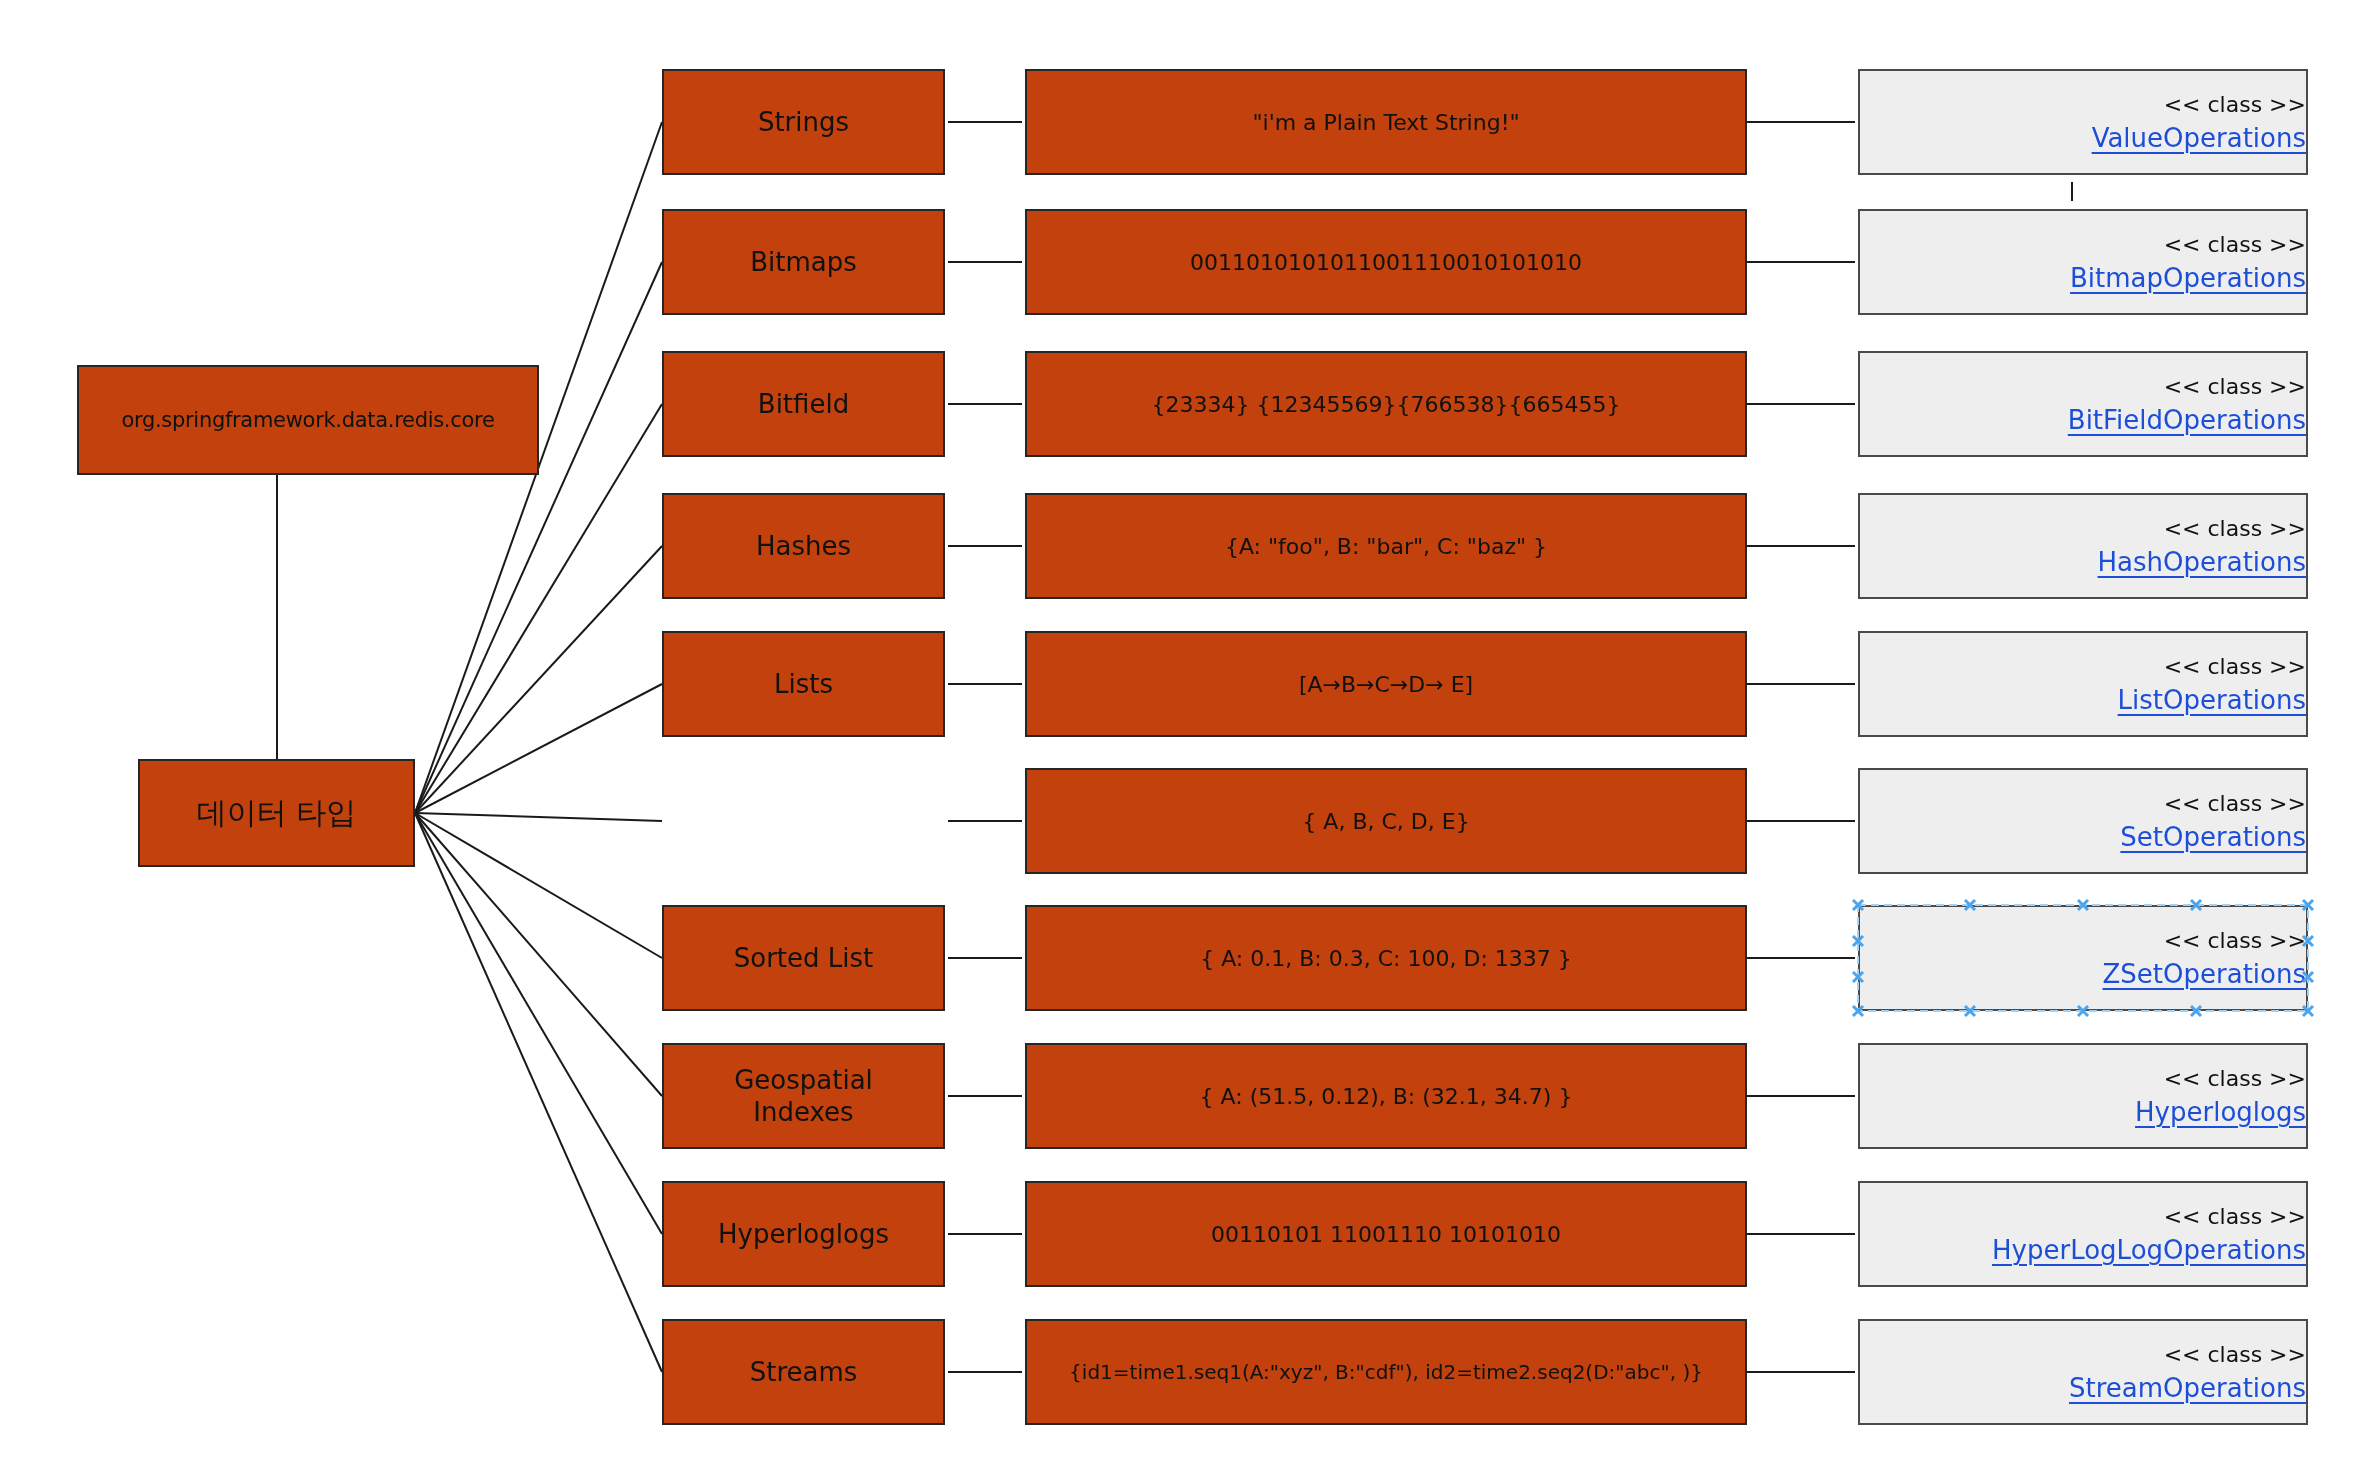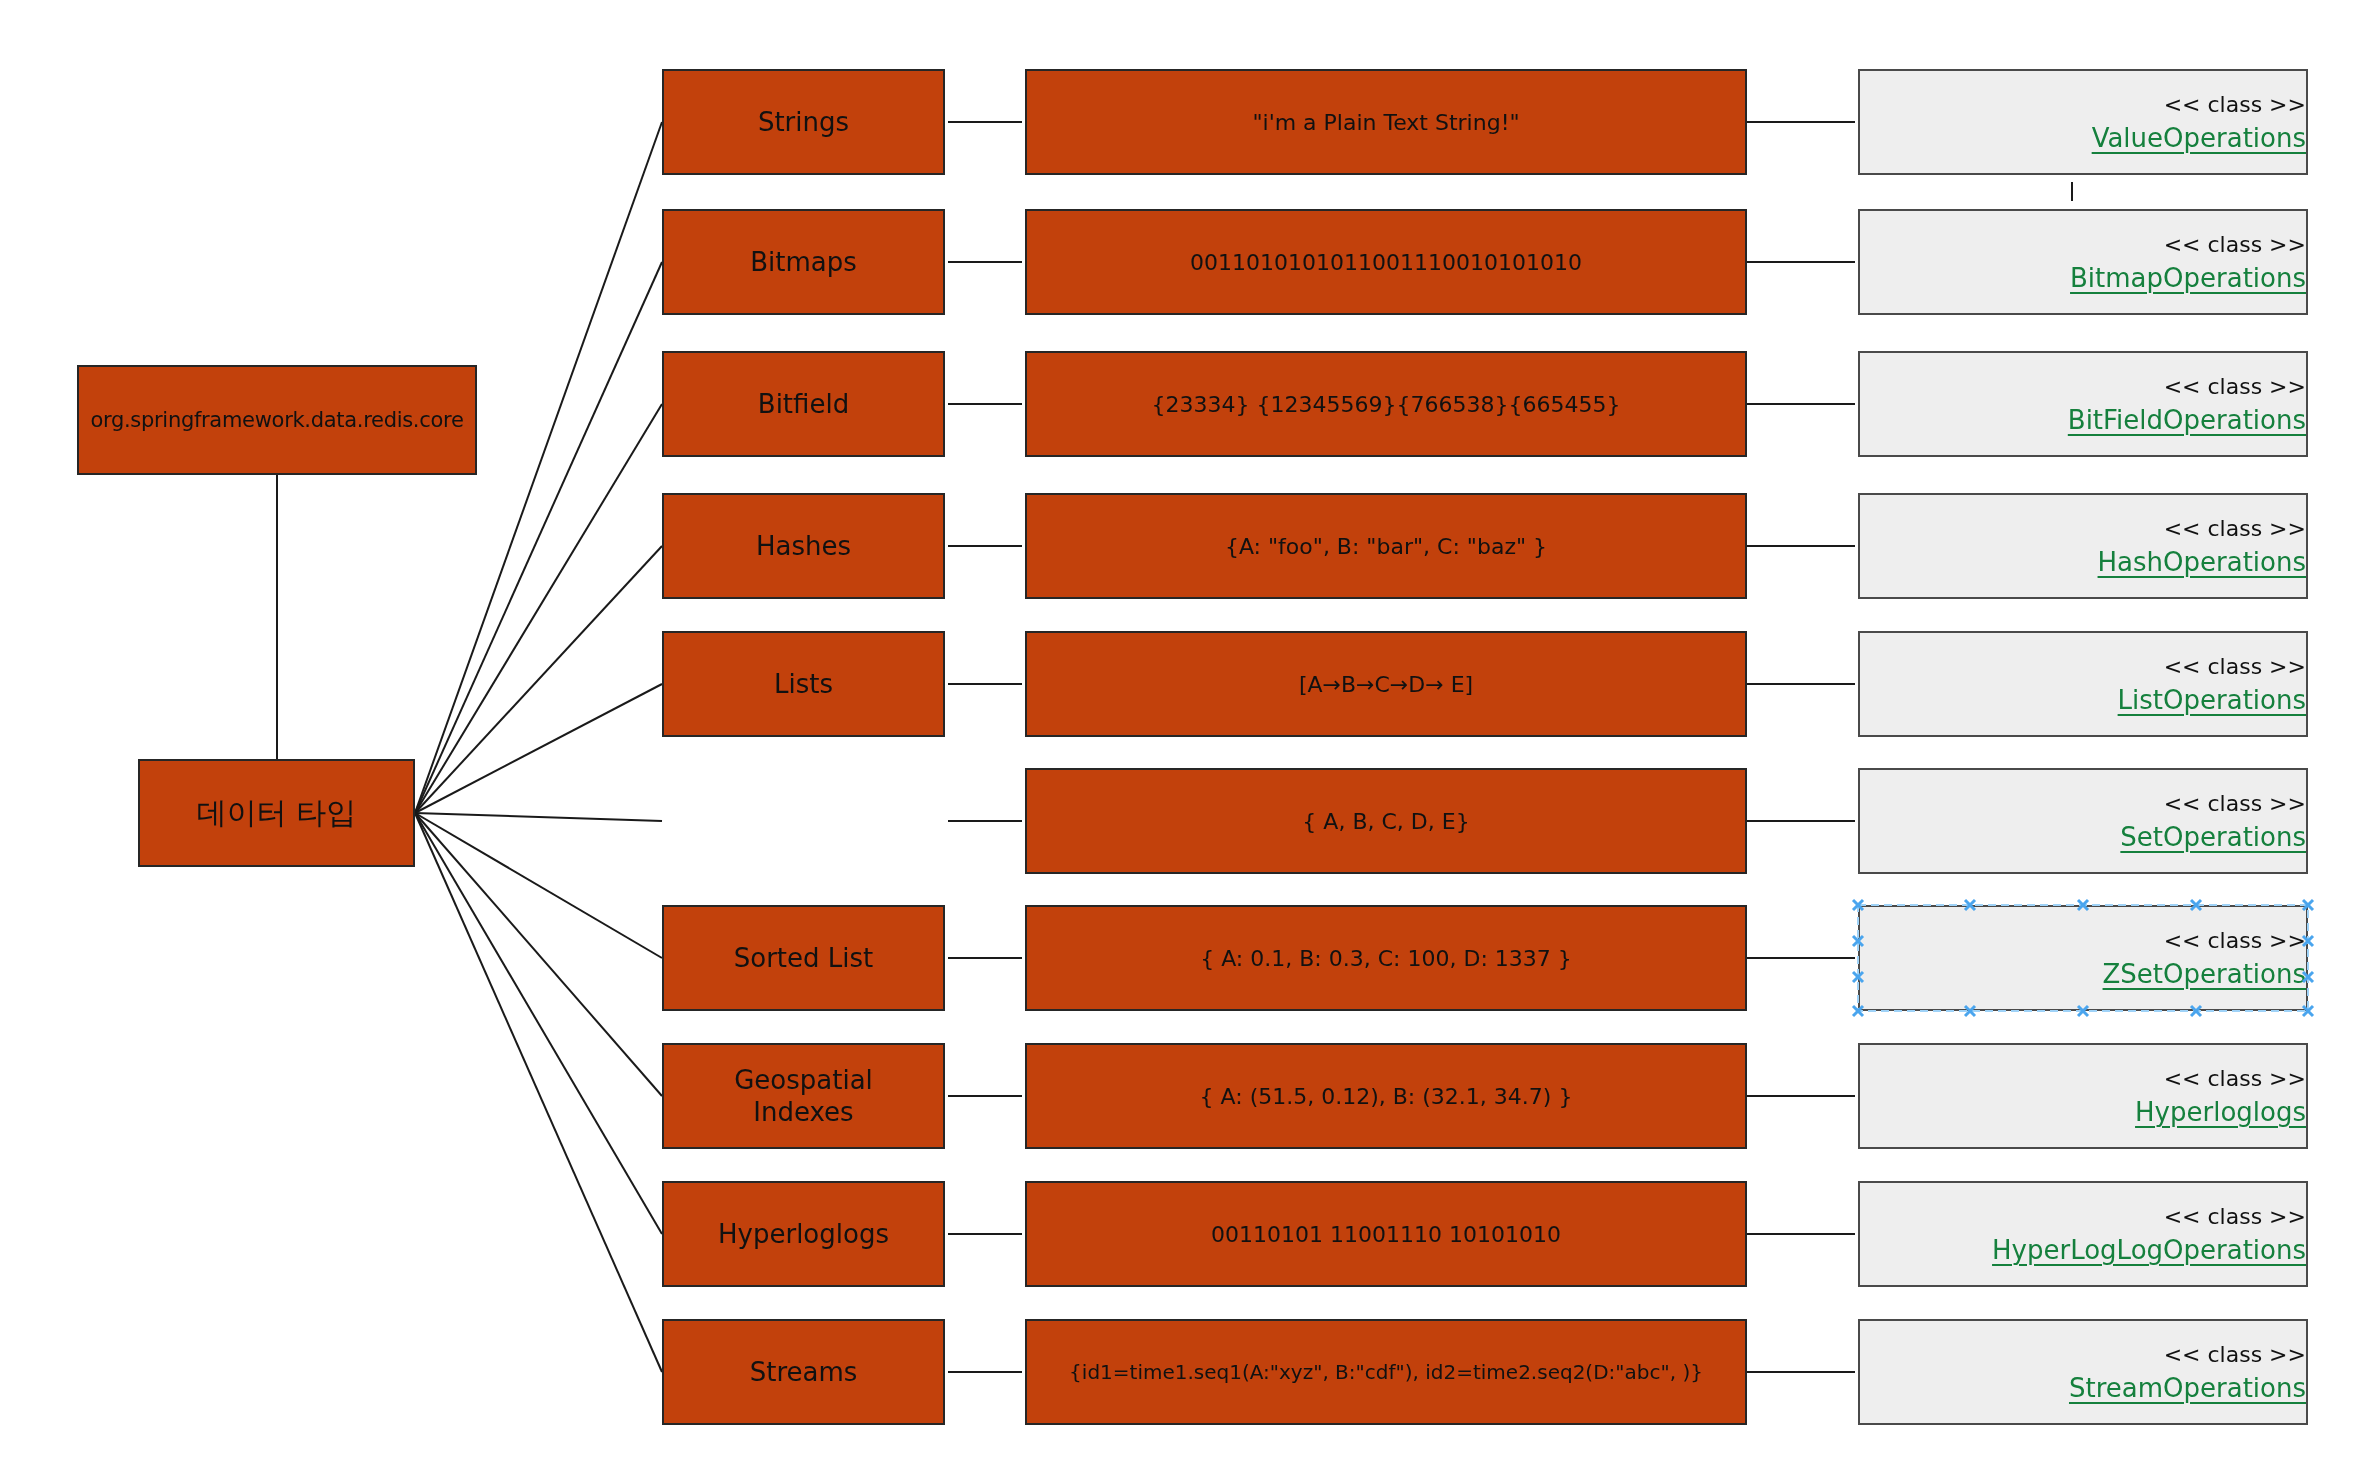--- a/index.html
+++ b/index.html
@@ -9,34 +9,34 @@
     overflow:hidden;
   }
   svg.layer{position:absolute;left:0;top:0;width:2372px;height:1480px;}
   .lines{z-index:0;}
   .overlay{z-index:3;pointer-events:none;}
   .box{
     position:absolute;display:flex;align-items:center;justify-content:center;
     background:#c2410c;border:2px solid #262626;box-sizing:border-box;
     text-align:center;z-index:1;
   }
-  .pkg-box{left:77px;top:365px;width:400px;height:110px;font-size:21px;letter-spacing:-0.3px;}
+  .pkg-box{left:77px;top:365px;width:462px;height:110px;font-size:21px;letter-spacing:-0.3px;}
   .root-box{left:138px;top:759px;width:277px;height:108px;font-size:30px;border-width:2px;text-align:right;}
   .type-box{left:662px;width:283px;height:106px;font-size:26px;}
   .type-box .lbl{width:215px;line-height:1.25;}
   .example-box{left:1025px;width:722px;height:106px;font-size:22px;white-space:nowrap;}
   .example-box.small{font-size:20px;}
   .class-box{
     left:1858px;width:450px;height:106px;background:#eeeeee;border-color:#4a4a4a;
     flex-direction:column;gap:6px;z-index:1;align-items:flex-end;
   }
   .stereotype{font-size:22px;}
   .class-name{
     font-size:26px;text-decoration:underline;text-underline-offset:5px;
-    text-decoration-thickness:2px;color:#15803d;
+    text-decoration-thickness:2px;color:#1d4ed8;
   }
   
   .r0{top:69px;}  .r1{top:209px;} .r2{top:351px;} .r3{top:493px;} .r4{top:631px;}
   .r5{top:768px;} .r6{top:905px;} .r7{top:1043px;}.r8{top:1181px;}.r9{top:1319px;}
 </style>
 </head>
 <body>
 
 <div id="canvas">
 

